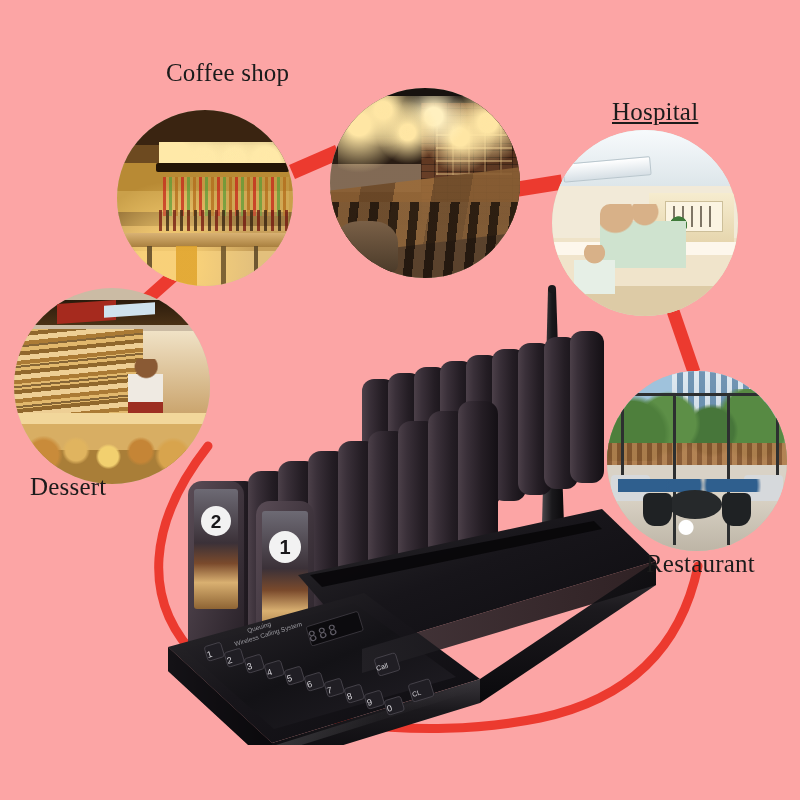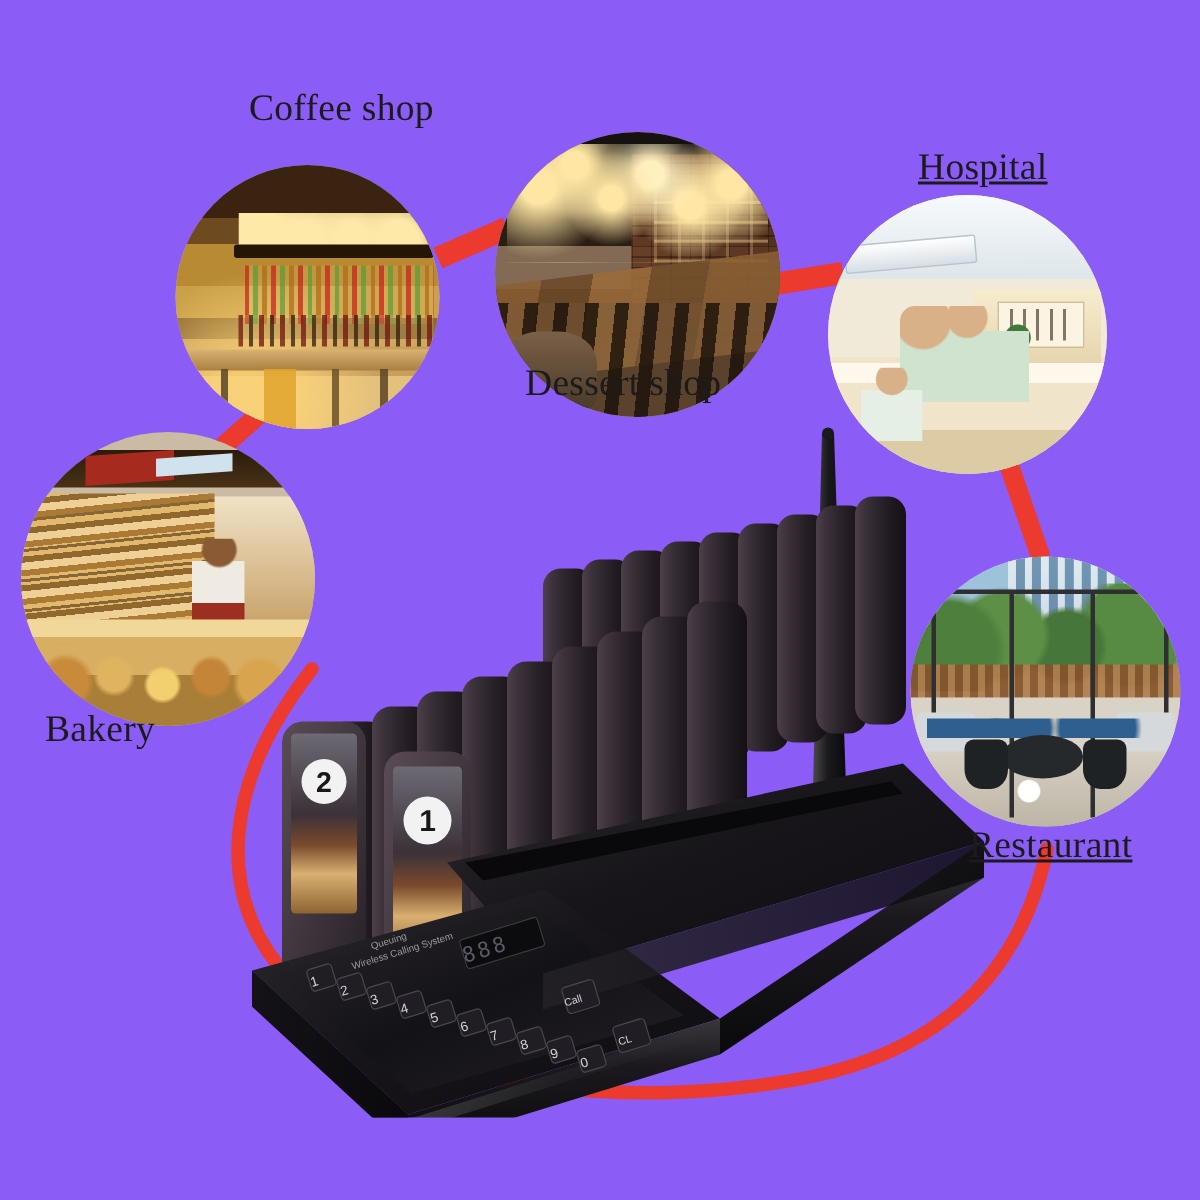--- a/index.html
+++ b/index.html
@@ -8,21 +8,21 @@
     padding: 0;
     background: #ffffff;
   }
   body {
     font-family: "Liberation Serif", "DejaVu Serif", serif;
   }
   #stage {
     position: relative;
     width: 800px;
     height: 800px;
-    background: #8b5cf6;
+    background: #fca5a5;
     overflow: hidden;
   }
 
   
   .arc-layer {
     position: absolute;
     left: 0; top: 0;
     width: 800px; height: 800px;
     z-index: 1;
     pointer-events: none;
@@ -379,21 +379,20 @@
     <div class="photo art-dessert">
       <div class="brickwall"></div>
       <div class="shelves"></div>
       <div class="pendants"></div>
       <div class="tables"></div>
       <div class="chairs"></div>
       <div class="sofa"></div>
     </div>
     <span class="sr">Long dessert shop hall with exposed brick wall, pendant lamps, wooden tables and chairs</span>
   </div>
-  <div class="scene-label" style="left:350px; top:243px;">Dessert shop</div>
 
   <div class="scene" style="left:552px; top:130px; width:186px; height:186px;">
     <div class="photo art-hospital">
       <div class="ceiling"></div>
       <div class="signboard"></div>
       <div class="wallpanel"></div>
       <div class="scroll"></div>
       <div class="plant"></div>
       <div class="counter"></div>
       <div class="staff"></div>
@@ -410,40 +409,40 @@
       <div class="lightstrip"></div>
       <div class="backwall"></div>
       <div class="racks"></div>
       <div class="shelfedges"></div>
       <div class="baker"></div>
       <div class="casetop"></div>
       <div class="goods"></div>
     </div>
     <span class="sr">Bakery interior with bread racks, display case and a baker behind the counter</span>
   </div>
-  <div class="scene-label" style="left:30px; top:474px;">Bakery</div>
+  <div class="scene-label" style="left:30px; top:474px;">Dessert</div>
 
   <div class="scene" style="left:607px; top:371px; width:180px; height:180px;">
     <div class="photo art-restaurant">
       <div class="building"></div>
       <div class="trees"></div>
       <div class="fence"></div>
       <div class="ground"></div>
       <div class="pergola"></div>
       <div class="sofal"></div>
       <div class="sofar"></div>
       <div class="pillows"></div>
       <div class="table"></div>
       <div class="chairl"></div>
       <div class="chairr"></div>
       <div class="bouquet"></div>
     </div>
     <span class="sr">Outdoor restaurant terrace with pergola, rattan table and lounge sofas</span>
   </div>
-  <div class="scene-label" style="left:646px; top:551px;text-decoration:underline;">Restaurant</div>
+  <div class="scene-label" style="left:646px; top:551px;">Restaurant</div>
 
   <div id="device">
     <svg viewBox="0 0 520 470" width="520" height="470">
       <defs>
         <linearGradient id="gBaseTop" x1="0" y1="0" x2="1" y2="1">
           <stop offset="0" stop-color="#2c2a2d"></stop>
           <stop offset="0.45" stop-color="#17151a"></stop>
           <stop offset="1" stop-color="#0d0c10"></stop>
         </linearGradient>
         <linearGradient id="gBaseFront" x1="0" y1="0" x2="0" y2="1">

